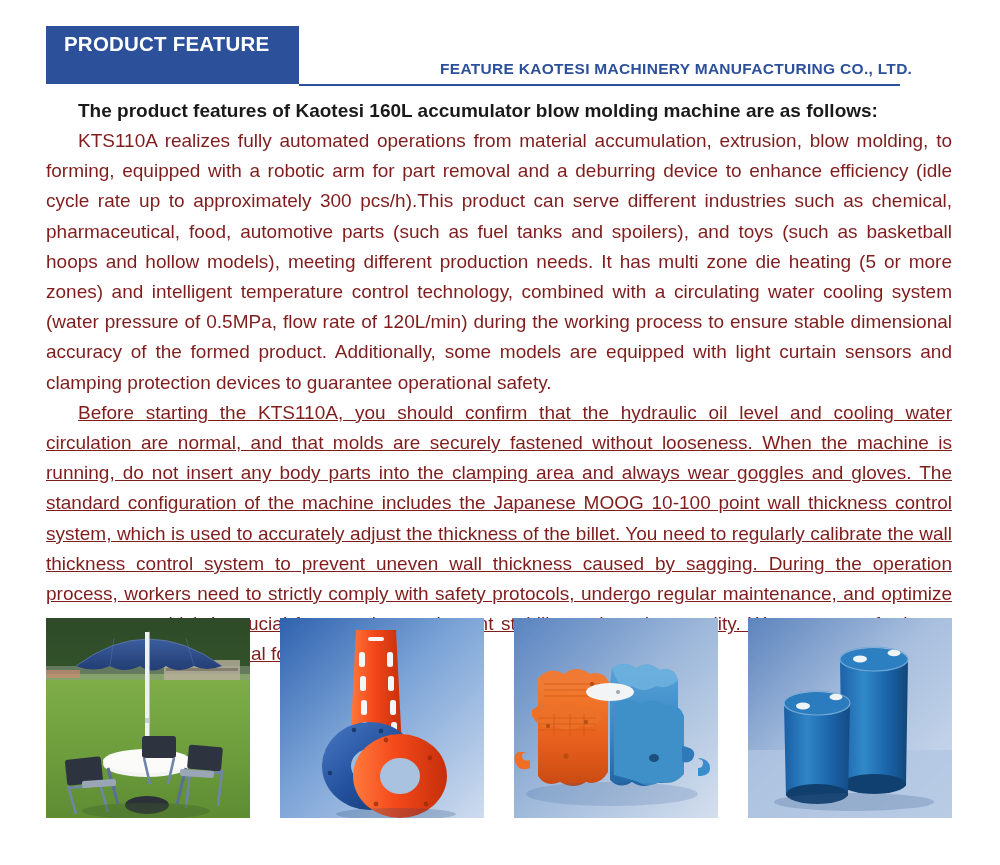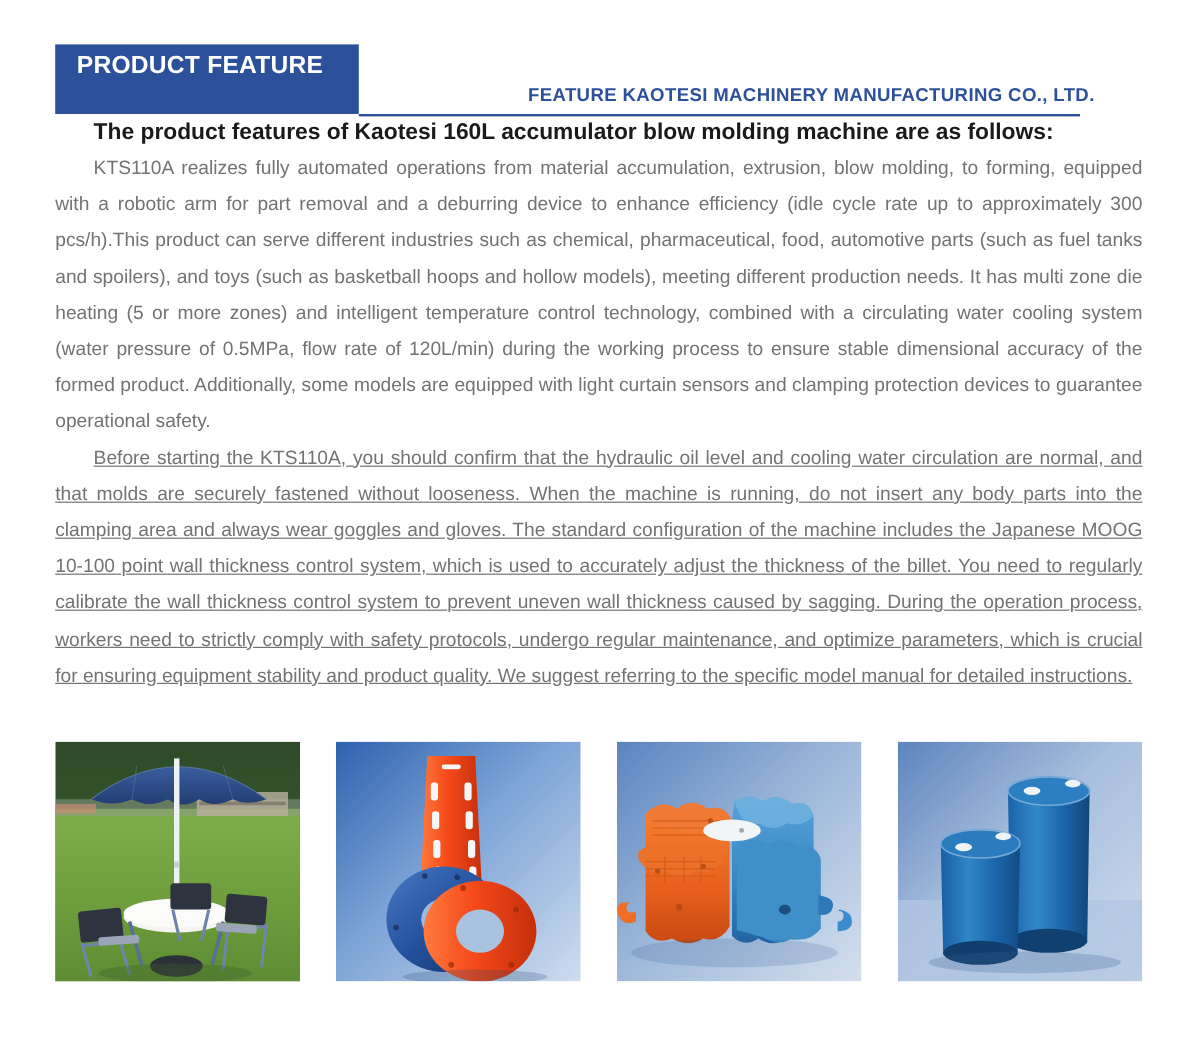--- a/index.html
+++ b/index.html
@@ -13,21 +13,21 @@
     font-family: "Liberation Sans", sans-serif;
     color: #231f20;
     position: relative;
     overflow: hidden;
   }
 
   
   .header {
     position: absolute;
     left: 0;
-    top: 15px;
+    top: 4px;
     width: 876px;
     height: 92px;
     padding-left: 26px;
   }
   .header-banner {
     position: absolute;
     left: 46px;
     top: 22px;
     width: 253px;
     height: 58px;
@@ -70,24 +70,24 @@
     width: 906px;
   }
   .lead {
     font-size: 19px;
     font-weight: bold;
     line-height: 30px;
     margin: 0 0 0 32px;
     color: #1a1a1a;
   }
   .para {
-    font-size: 16px;
+    font-size: 19px;
     line-height: 30.2px;
     margin: 0;
-    color: #737373;
+    color: #7f1d1d;
     text-align: justify;
     text-indent: 32px;
     hyphens: none;
   }
   .para + .para { margin-top: 0px; text-decoration: underline; }
 
   
   .gallery {
     position: absolute;
     left: 46px;

